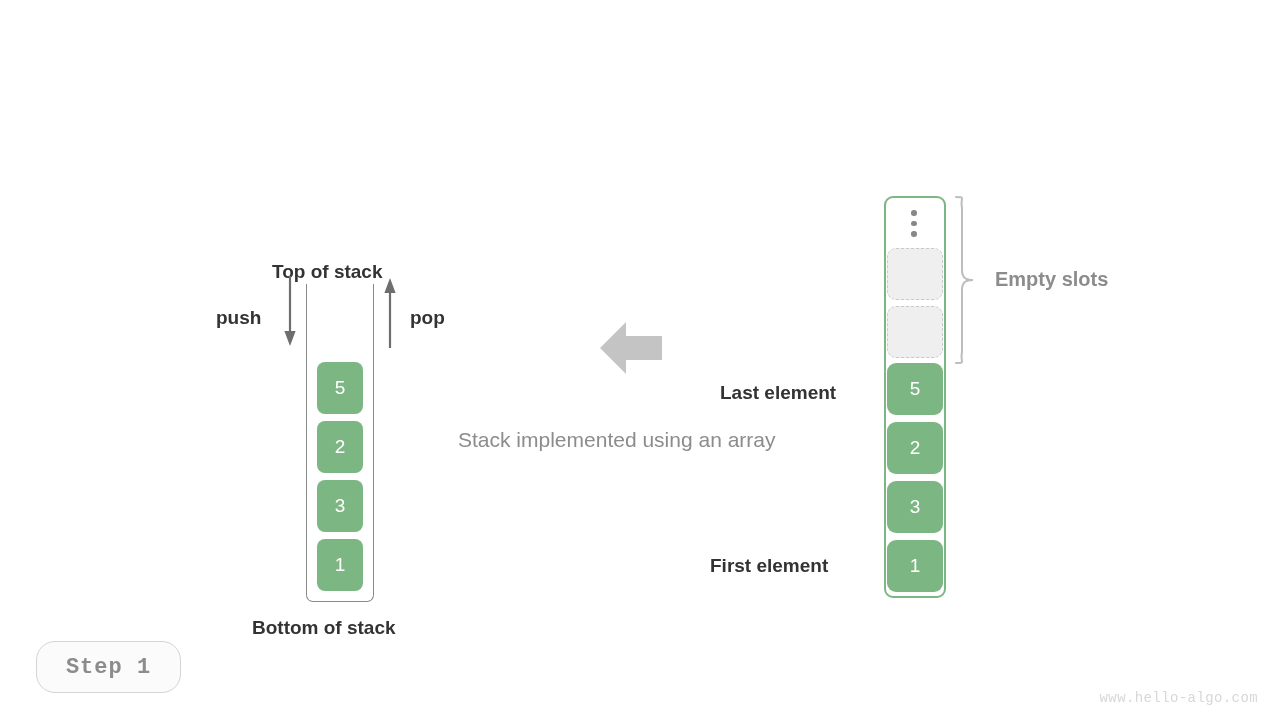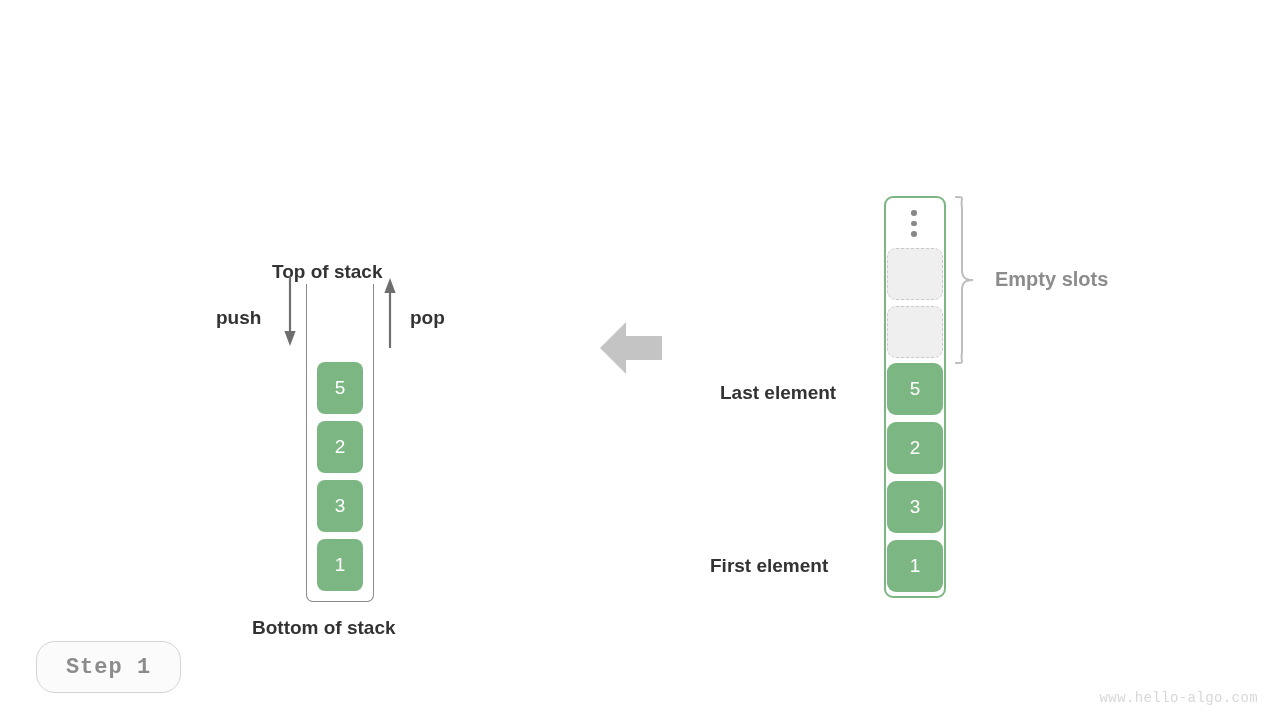--- a/index.html
+++ b/index.html
@@ -211,20 +211,21 @@
     <div class="left-cell" style="top:196px;">3</div>
     <div class="left-cell" style="top:255px;">1</div>
   </div>
 
   <div class="lbl-dark" style="left:252px; top:617px;">Bottom of stack</div>
 
   <svg id="transform-arrow" width="62" height="56" viewBox="0 0 62 56">
     <polygon points="0,28 26,2 26,16 62,16 62,40 26,40 26,54" fill="#c4c4c4"></polygon>
   </svg>
 
+  <div class="caption" style="left:458px; top:428px;">Stack implemented using an array</div>
 
   <div class="lbl-gray-bold" style="left:995px; top:268px; font-size:20px;">Empty slots</div>
 
   <div class="lbl-dark" style="left:720px; top:382px;">Last element</div>
 
   <div class="lbl-dark" style="left:710px; top:555px;">First element</div>
 
   <svg id="empty-brace" width="26" height="172" viewBox="0 0 26 172">
     <path d="M4 3 C14 3, 8 3, 10 14 L10 76 C10 84, 14 86, 21 86 C14 86, 10 88, 10 96 L10 158 C8 169, 14 169, 4 169" fill="none" stroke="#bdbdbd" stroke-width="2" stroke-linecap="round"></path>
   </svg>

